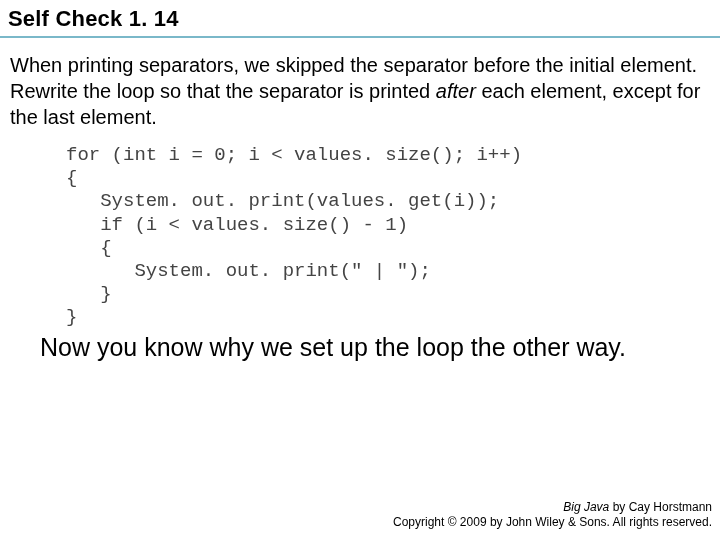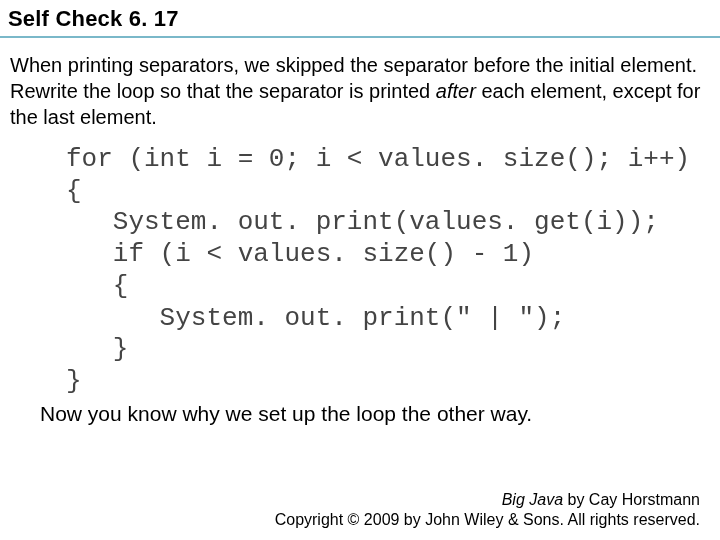--- a/index.html
+++ b/index.html
@@ -43,50 +43,50 @@
   .answer-block {
     padding-left: 30px;
   }
   .answer-label {
     font-size: 20px;
     font-weight: bold;
     margin: 0 0 2px 0;
   }
   .code {
     font-family: "Courier New", Courier, monospace;
-    font-size: 26px;
+    font-size: 19px;
     line-height: 1.22;
     white-space: pre;
     color: #444;
     margin: 0 0 4px 26px;
   }
   .concl {
-    font-size: 21px;
+    font-size: 25px;
     margin: 2px 0 0 0;
   }
   .footer {
     position: absolute;
-    right: 20px;
+    right: 8px;
     bottom: 10px;
     text-align: right;
-    font-size: 16px;
+    font-size: 12px;
     line-height: 1.25;
     color: #000;
   }
   .footer .book {
     font-style: italic;
   }
 </style>
 </head>
 <body>
 
 <div class="slide">
 
   <div class="title-bar">
-    <h1>Self Check 6. 17</h1>
+    <h1>Self Check 1. 14</h1>
   </div>
 
   <div class="body">
     <p class="question">
       <span>When printing separators, we skipped the separator before the initial element. Rewrite the loop so that the separator is printed </span><span class="italic">after</span><span> each element, except for the last element.</span>
     </p>
 
     <div class="answer-block">
       <div class="code">for (int i = 0; i &lt; values. size(); i++)
 {

